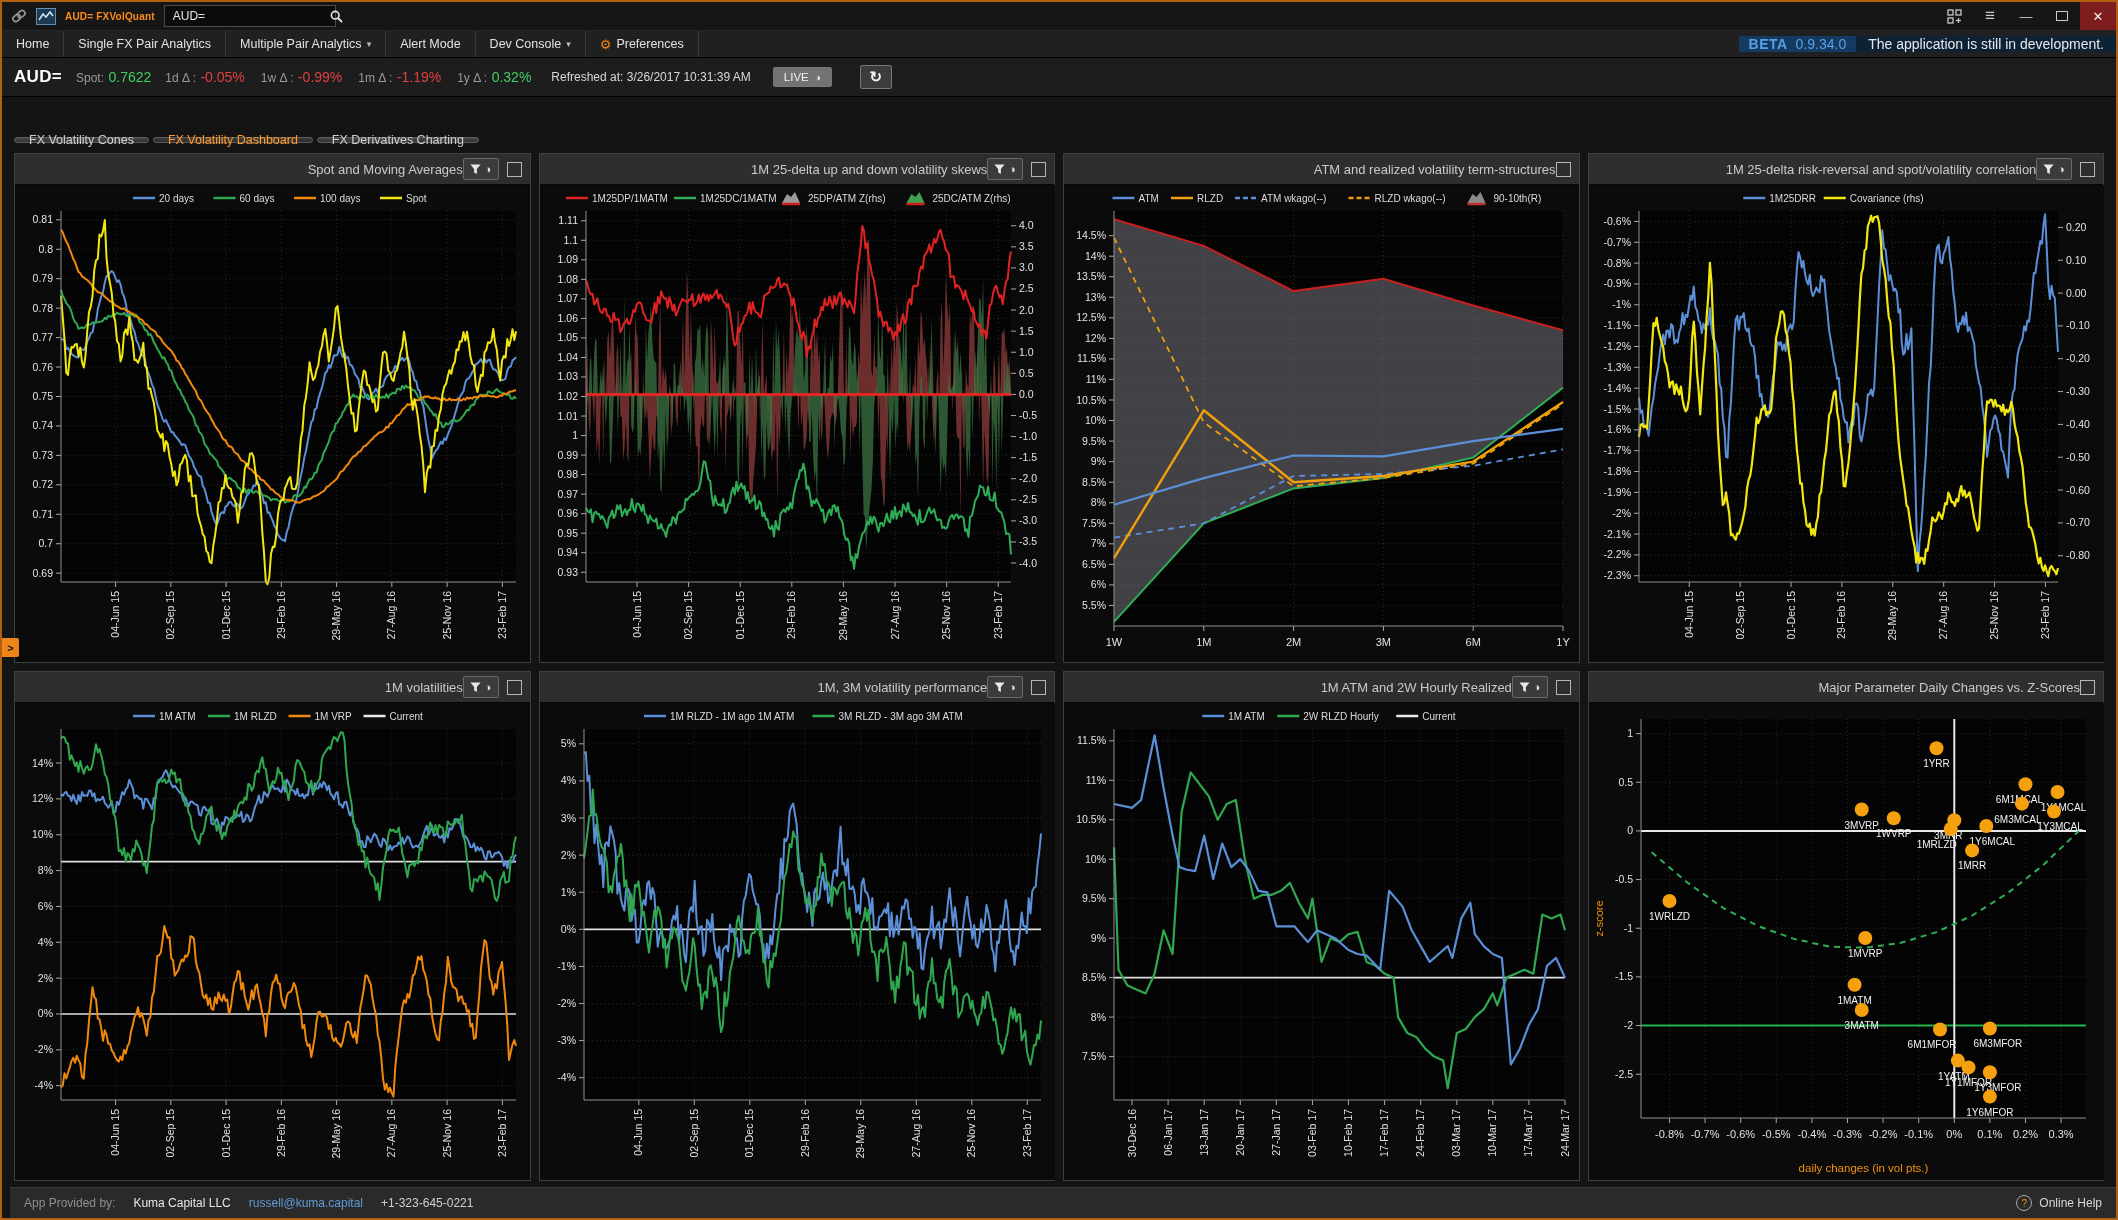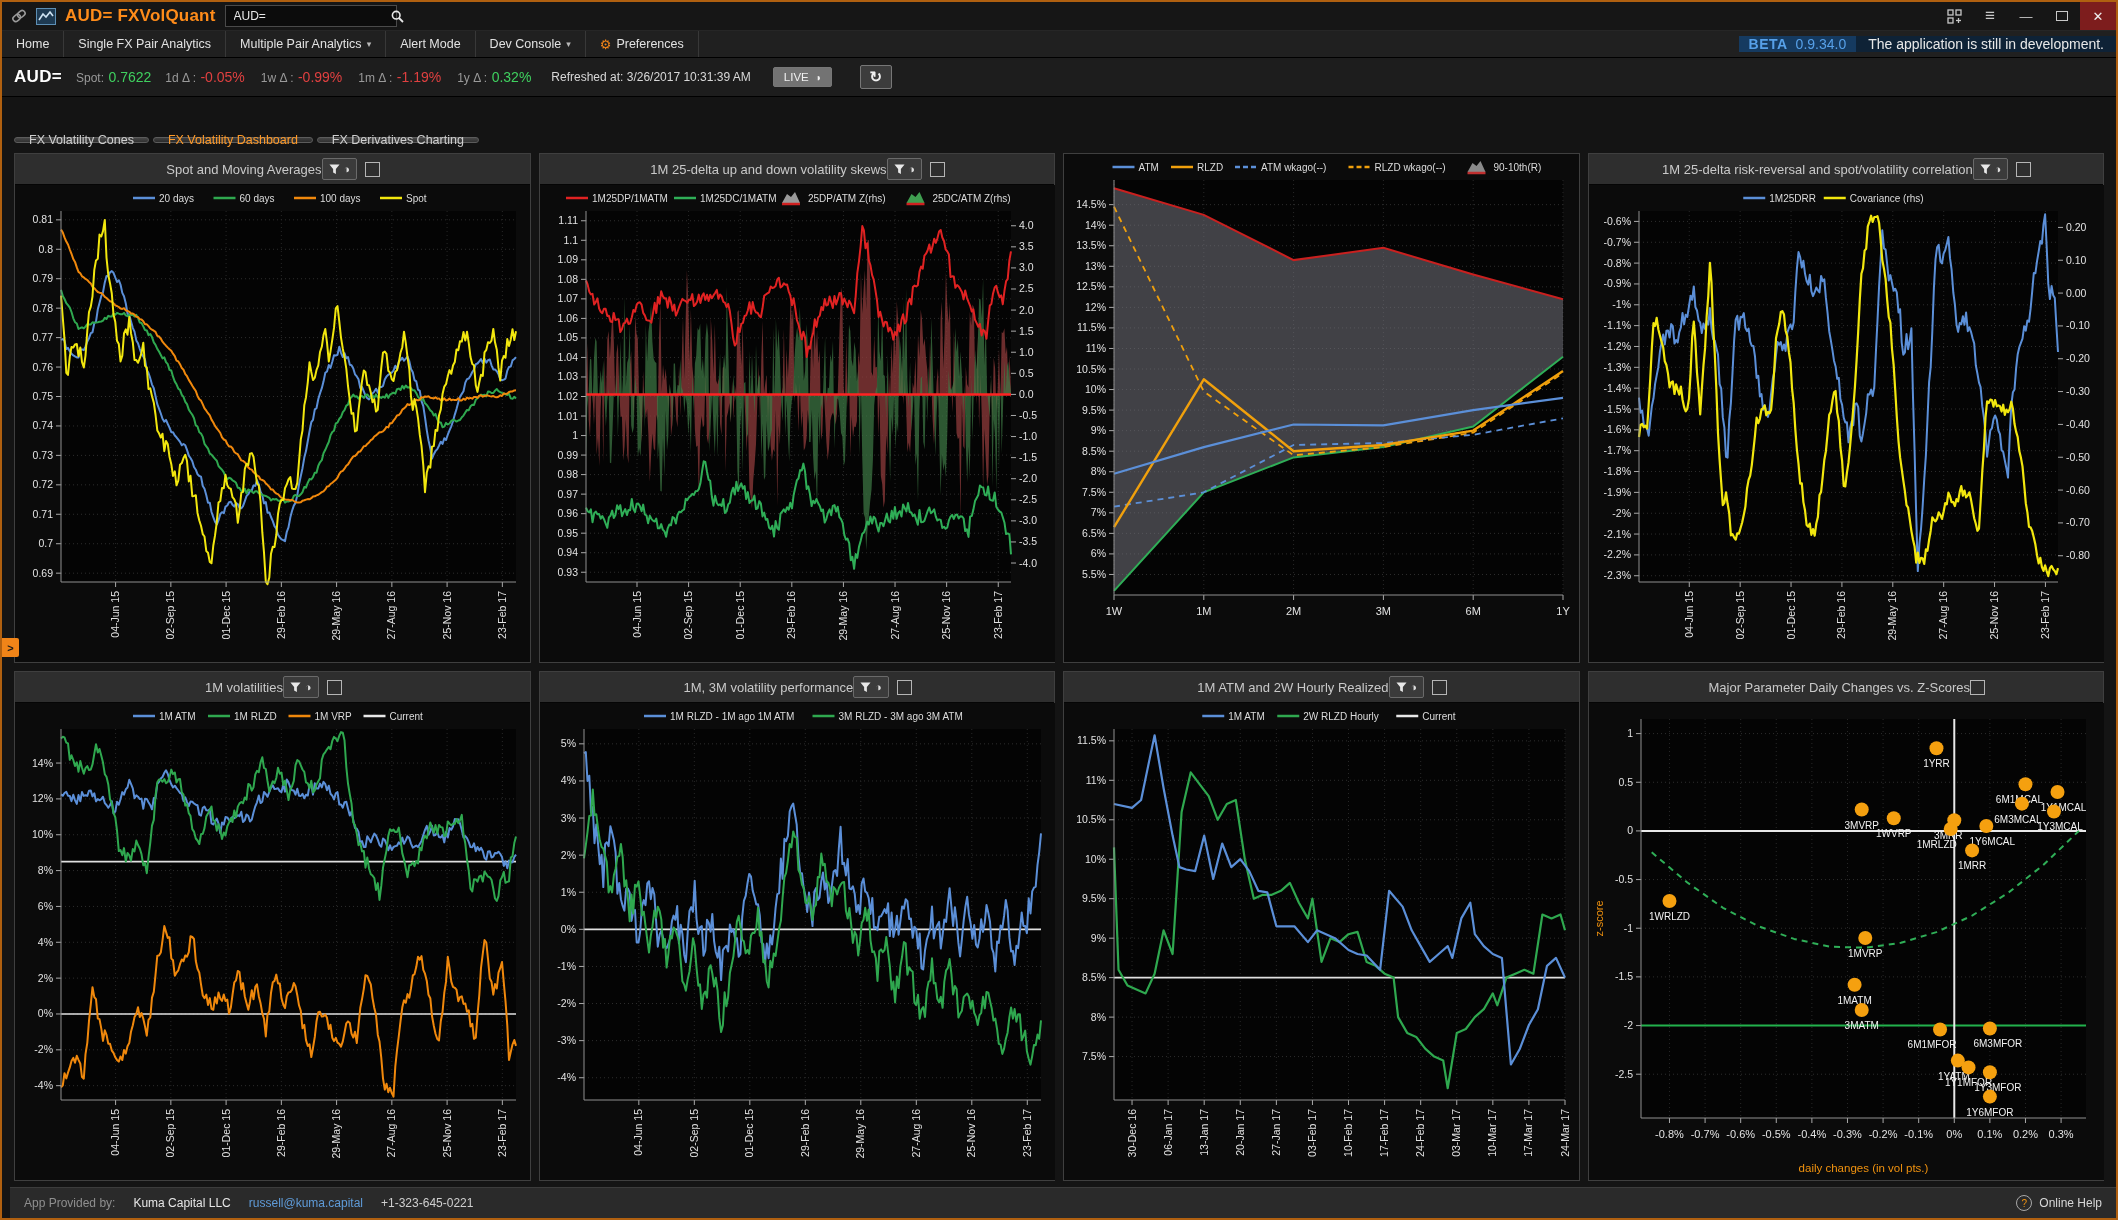--- a/index.html
+++ b/index.html
@@ -1,21 +1,21 @@
 <!DOCTYPE html>
 <html><head>
 <meta charset="utf-8">
 <style>
   html,body{margin:0;padding:0;width:2118px;height:1220px;background:#101010;overflow:hidden;
     font-family:"Liberation Sans",sans-serif;-webkit-font-smoothing:antialiased;}
   #app{position:absolute;inset:0;border:2px solid #b06010;background:#141414;}
   
   #titlebar{height:28px;background:#161616;display:flex;align-items:center;justify-content:space-between;border-bottom:1px solid #262626;}
   .tb-left{display:flex;align-items:center;gap:9px;padding-left:9px;}
-  .tb-title{color:#ff8c1a;font-weight:bold;font-size:17px;letter-spacing:.2px;}
+  .tb-title{color:#ff8c1a;font-weight:bold;font-size:10px;letter-spacing:.2px;}
   .searchbox{display:flex;align-items:center;background:#0c0c0c;border:1px solid #4a4a4a;height:20px;width:158px;padding:0 6px;}
   .searchbox input{flex:1;background:transparent;border:none;outline:none;color:#e8e8e8;font-size:12px;font-family:"Liberation Sans",sans-serif;}
   .tb-right{display:flex;align-items:stretch;height:28px;}
   .winbtn{width:36px;display:flex;align-items:center;justify-content:center;color:#c8c8c8;font-size:13px;cursor:default;}
   .winbtn.close{background:#7d1d1d;color:#eee;}
   .maxglyph{width:10px;height:8px;border:1.5px solid #c8c8c8;display:inline-block;}
   
   #menubar{height:26px;background:#202020;display:flex;align-items:stretch;justify-content:space-between;border-bottom:1px solid #000;}
   #menu-items{display:flex;align-items:stretch;}
   .menu-item{display:flex;align-items:center;padding:0 14px;color:#e2e2e2;font-size:12.5px;border-right:1px solid #383838;gap:5px;}
@@ -37,21 +37,21 @@
   .iconbtn{display:flex;align-items:center;justify-content:center;background:#3c3c3c;border:1px solid #777;color:#f0f0f0;
     width:30px;height:22px;border-radius:2px;margin-left:14px;font-size:15px;font-weight:bold;}
   
   #tabrow{margin:16px 0 10px 12px;height:30px;display:flex;gap:4px;}
   .tab{display:flex;align-items:center;padding:0 14px;background:linear-gradient(#474747,#313131);
     border:1px solid #5c5c5c;border-radius:3px;font-size:12.5px;color:#cfcfcf;margin-top:24px;}
   .tab.active{color:#ff9a28;background:linear-gradient(#3e3e3e,#2b2b2b);}
   
   #grid{display:grid;grid-template-columns:repeat(4,1fr);grid-template-rows:510px 510px;gap:8px;margin:0 12px;}
   .panel{background:#151515;border:1px solid #3f3f3f;display:flex;flex-direction:column;box-sizing:border-box;}
-  .panel-hd{height:30px;background:#2e2e2e;display:flex;align-items:center;justify-content:center;border-bottom:1px solid #050505;}
+  .panel-hd{height:30px;background:#2e2e2e;display:flex;align-items:center;justify-content:flex-end;border-bottom:1px solid #050505;}
   .hd-title{color:#c9c9c9;font-size:13px;padding-left:10px;white-space:nowrap;overflow:hidden;}
   .hd-icons{display:flex;align-items:center;gap:8px;padding-right:8px;}
   .filter-btn{display:flex;align-items:center;gap:4px;background:#3b3b3b;border:1px solid #6a6a6a;border-radius:2px;
     height:20px;padding:0 6px;color:#ddd;font-size:11px;}
   .sq-btn{width:13px;height:13px;border:1.5px solid #b5b5b5;background:transparent;}
   .chart{flex:1;position:relative;background:#0b0b0b;}
   .chart svg{position:absolute;inset:0;}
   
   #side-expander{position:absolute;left:0;top:636px;width:17px;height:19px;background:#f08418;color:#1a1a1a;
     font-size:11px;font-weight:bold;display:flex;align-items:center;justify-content:center;border-radius:0 2px 2px 0;}
@@ -418,20 +418,26 @@
             <path d="M242,18 L247,9 L251,12 L255,7 L260,18 Z" fill="#9a9a9a"></path>
             <line x1="242" x2="260" y1="19" y2="19" stroke="#d02020" stroke-width="2.5"></line>
             <text x="268" y="16.5" fill="#dcdcdc" font-size="10" font-family="&quot;Liberation Sans&quot;,sans-serif">25DP/ATM Z(rhs)</text>
             <path d="M366.5,18 L371.5,9 L375.5,12 L379.5,7 L384.5,18 Z" fill="#3f9e50"></path>
             <line x1="366.5" x2="384.5" y1="19" y2="19" stroke="#d02020" stroke-width="2.5"></line>
             <text x="392.5" y="16.5" fill="#dcdcdc" font-size="10" font-family="&quot;Liberation Sans&quot;,sans-serif">25DC/ATM Z(rhs)</text>
           </svg>
         </div>
       </div>
       <div class="panel">
+        <div class="panel-hd">
+          <span class="hd-title">ATM and realized volatility term-structures</span>
+          <div class="hd-icons">
+            <span class="sq-btn"></span>
+          </div>
+        </div>
         <div class="chart">
           <svg width="515" height="477" viewBox="0 0 515 477">
             <rect x="0" y="0" width="515" height="477" fill="#0b0b0b"></rect>
             <rect x="50" y="26" width="449" height="415" fill="#040404"></rect>
             <line x1="50" x2="499" y1="50.653465346534645" y2="50.653465346534645" stroke="#2e2e2e" stroke-dasharray="1,3"></line>
             <line x1="45" x2="50" y1="50.653465346534645" y2="50.653465346534645" stroke="#aaaaaa"></line>
             <text x="42" y="54.153465346534645" fill="#e2e2e2" font-size="10.5" font-family="&quot;Liberation Sans&quot;,sans-serif" text-anchor="end">14.5%</text>
             <line x1="50" x2="499" y1="71.1980198019802" y2="71.1980198019802" stroke="#2e2e2e" stroke-dasharray="1,3"></line>
             <line x1="45" x2="50" y1="71.1980198019802" y2="71.1980198019802" stroke="#aaaaaa"></line>
             <text x="42" y="74.6980198019802" fill="#e2e2e2" font-size="10.5" font-family="&quot;Liberation Sans&quot;,sans-serif" text-anchor="end">14%</text>

